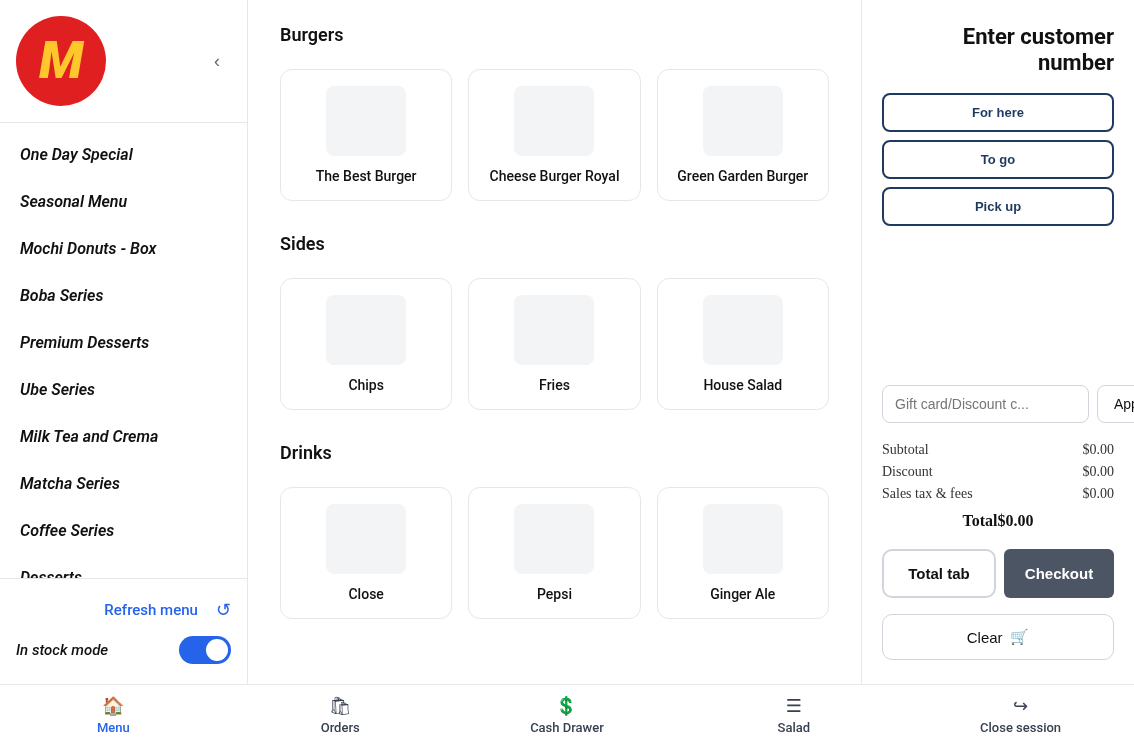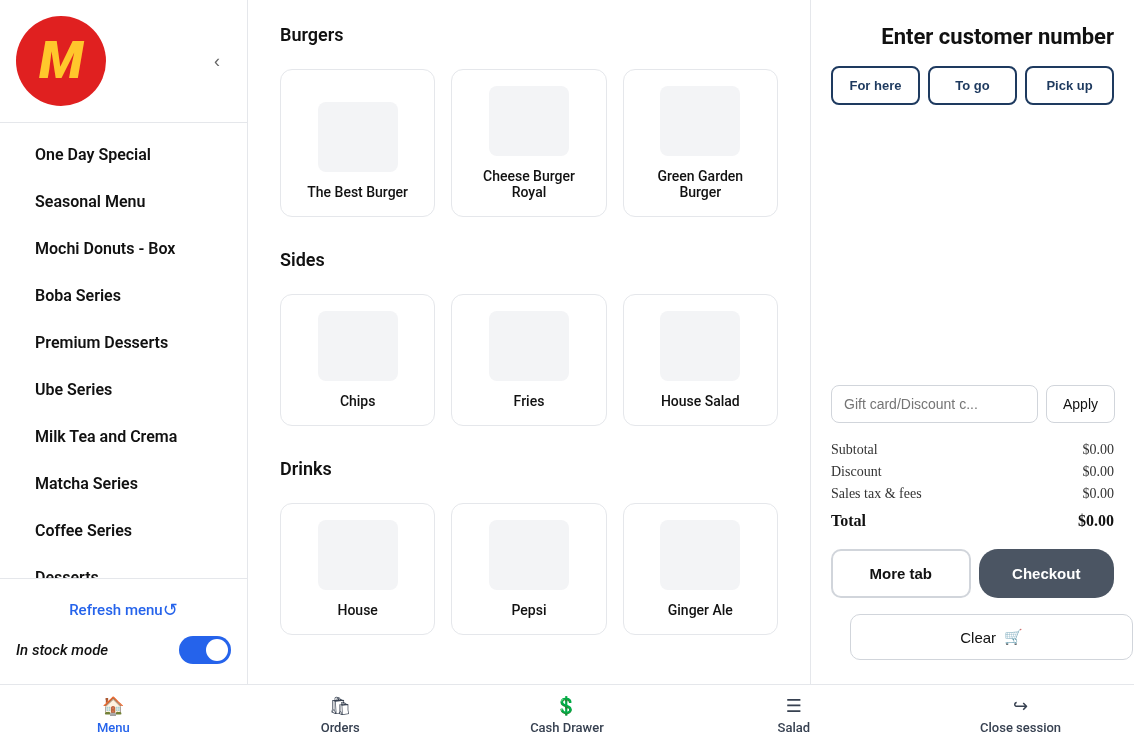--- a/index.html
+++ b/index.html
@@ -6,60 +6,60 @@
     body { font-family: -apple-system, BlinkMacSystemFont, 'Segoe UI', Roboto, sans-serif; background: #fff; display: flex; flex-direction: column; height: 744px; width: 1134px; overflow: hidden; }
 
     .main-layout { display: flex; flex: 1; overflow: hidden; }
 
     
     .sidebar { width: 248px; background: #fff; border-right: 1px solid #e5e7eb; display: flex; flex-direction: column; overflow: hidden; }
     .sidebar-logo { padding: 16px; display: flex; align-items: center; justify-content: space-between; border-bottom: 1px solid #e5e7eb; }
     .logo-circle { width: 90px; height: 90px; background: #e02020; border-radius: 50%; display: flex; align-items: center; justify-content: center; }
     .logo-m { color: #FFC72C; font-size: 52px; font-weight: 900; line-height: 1; font-style: italic; }
     .sidebar-collapse { width: 28px; height: 28px; border: none; background: none; cursor: pointer; display: flex; align-items: center; justify-content: center; font-size: 18px; color: #666; }
-    .sidebar-nav { flex: 1; overflow-y: auto; padding: 8px 15px; }
+    .sidebar-nav { flex: 1; overflow-y: auto; padding: 8px 0; font-style: italic; }
     .sidebar-nav::-webkit-scrollbar { width: 0; }
     .nav-item { padding: 14px 20px; font-size: 16px; font-weight: 600; color: #111; cursor: pointer; }
     .sidebar-footer { border-top: 1px solid #e5e7eb; padding: 12px 16px; }
-    .refresh-row { display: flex; align-items: center; justify-content: center; padding: 8px 0; cursor: pointer; }
+    .refresh-row { display: flex; align-items: center; justify-content: flex-end; padding: 8px 0; cursor: pointer; gap: 18px; }
     .refresh-label { font-size: 15px; color: #2563eb; font-weight: 500; }
     .refresh-icon { color: #2563eb; font-size: 18px; }
     .stock-row { display: flex; align-items: center; justify-content: space-between; padding: 8px 0; }
     .stock-label { font-size: 15px; color: #111; font-weight: 500; font-style: italic; }
     .toggle { position: relative; width: 52px; height: 28px; }
     .toggle input { opacity: 0; width: 0; height: 0; }
     .toggle-slider { position: absolute; inset: 0; background: #2563eb; border-radius: 14px; cursor: pointer; }
     .toggle-slider::after { content: ''; position: absolute; width: 22px; height: 22px; background: white; border-radius: 50%; top: 3px; left: 27px; transition: 0.2s; }
 
     
     .content-area { flex: 1; overflow-y: auto; padding: 24px 32px; background: #fff; }
     .content-area::-webkit-scrollbar { width: 6px; }
     .content-area::-webkit-scrollbar-thumb { background: #ddd; border-radius: 3px; }
     .section-title { font-size: 18px; font-weight: 600; color: #111; margin-bottom: 24px; }
     .menu-grid { display: grid; grid-template-columns: repeat(3, 1fr); gap: 16px; margin-bottom: 32px; }
     .menu-item { border: 1px solid #e5e7eb; border-radius: 12px; padding: 16px; cursor: pointer; display: flex; flex-direction: column; align-items: center; min-height: 120px; justify-content: flex-end; }
     .menu-item-img { width: 80px; height: 70px; background: #f3f4f6; border-radius: 8px; margin-bottom: 12px; }
     .menu-item-name { font-size: 14px; font-weight: 500; color: #111; text-align: center; }
 
     
-    .right-panel { width: 324px; border-left: 1px solid #e5e7eb; background: #fff; display: flex; flex-direction: column; padding: 24px 20px; gap: 16px; overflow-y: auto; }
+    .right-panel { width: 273px; border-left: 1px solid #e5e7eb; background: #fff; display: flex; flex-direction: column; padding: 24px 20px; gap: 16px; overflow-y: auto; }
     .panel-title { font-size: 22px; font-weight: 700; color: #111; text-align: right; line-height: 1.2; }
-    .order-type-row { display: flex; gap: 8px; justify-content: center; }
+    .order-type-row { display: flex; gap: 8px; justify-content: center; flex-direction: column; }
     .order-btn { flex: 1; padding: 10px 6px; border: 2px solid #1e3a5f; border-radius: 8px; background: #fff; font-size: 13px; font-weight: 600; color: #1e3a5f; cursor: pointer; }
     .order-summary { flex: 1; min-height: 120px; }
     .discount-row { display: flex; gap: 8px; align-items: center; }
     .discount-input { flex: 1; padding: 10px 12px; border: 1px solid #d1d5db; border-radius: 8px; font-size: 14px; color: #404040; }
     .apply-btn { padding: 10px 16px; border: 1px solid #d1d5db; border-radius: 8px; background: #fff; font-size: 14px; font-weight: 500; color: #111; cursor: pointer; }
     .totals { font-size: 14px; color: #333; }
     .total-row { display: flex; justify-content: space-between; padding: 3px 0; font-family: Liberation Serif, serif; }
-    .total-row.grand { font-weight: 700; font-size: 16px; color: #111; margin-top: 4px; }
+    .total-row.grand { font-weight: 700; font-size: 16px; color: #111; margin-top: 4px; justify-content: center; }
     .checkout-row { display: flex; gap: 8px; }
     .start-tab-btn { flex: 1; padding: 14px; border: 2px solid #d1d5db; border-radius: 10px; background: #fff; font-size: 15px; font-weight: 600; color: #111; cursor: pointer; }
-    .checkout-btn { flex: 1; padding: 14px; border: none; border-radius: 19px; background: #4b5563; font-size: 15px; font-weight: 700; color: #fff; cursor: pointer; }
-    .clear-btn { width: 100%; padding: 13px; border: 1px solid #d1d5db; border-radius: 10px; background: #fff; font-size: 15px; font-weight: 500; color: #111; cursor: pointer; display: flex; align-items: center; justify-content: center; gap: 8px; margin-left: 19px; }
+    .checkout-btn { flex: 1; padding: 14px; border: none; border-radius: 6px; background: #4b5563; font-size: 15px; font-weight: 700; color: #fff; cursor: pointer; }
+    .clear-btn { width: 100%; padding: 13px; border: 1px solid #d1d5db; border-radius: 10px; background: #fff; font-size: 15px; font-weight: 500; color: #111; cursor: pointer; display: flex; align-items: center; justify-content: center; gap: 8px; }
 
     
     .bottom-nav { height: 60px; border-top: 1px solid #e5e7eb; display: flex; align-items: center; background: #fff; }
     .nav-tab { flex: 1; display: flex; flex-direction: column; align-items: center; justify-content: center; cursor: pointer; font-size: 13px; font-weight: 500; color: #374151; gap: 4px; padding: 8px; }
     .nav-tab.active-tab { color: #2563eb; }
     .nav-tab-icon { font-size: 18px; }
   </style>
 </head>
 <body>
 
@@ -134,21 +134,21 @@
             <div class="menu-item-img"></div>
             <div class="menu-item-name">House Salad</div>
           </div>
         </div>
       </div>
       <div>
         <div class="section-title">Drinks</div>
         <div class="menu-grid">
           <div class="menu-item">
             <div class="menu-item-img"></div>
-            <div class="menu-item-name">House</div>
+            <div class="menu-item-name">Close</div>
           </div>
           <div class="menu-item">
             <div class="menu-item-img"></div>
             <div class="menu-item-name">Pepsi</div>
           </div>
           <div class="menu-item">
             <div class="menu-item-img"></div>
             <div class="menu-item-name">Ginger Ale</div>
           </div>
         </div>
@@ -179,21 +179,21 @@
       <div class="total-row">
         <span>Sales tax &amp; fees</span>
         <span>$0.00</span>
       </div>
       <div class="total-row grand">
         <span>Total</span>
         <span>$0.00</span>
       </div>
     </div>
     <div class="checkout-row">
-      <button class="start-tab-btn">More tab</button>
+      <button class="start-tab-btn">Total tab</button>
       <button class="checkout-btn">Checkout</button>
     </div>
     <button class="clear-btn">
       <span>Clear</span>
       <span>🛒</span>
     </button>
   </div>
 </div>
 
 <div class="bottom-nav">

